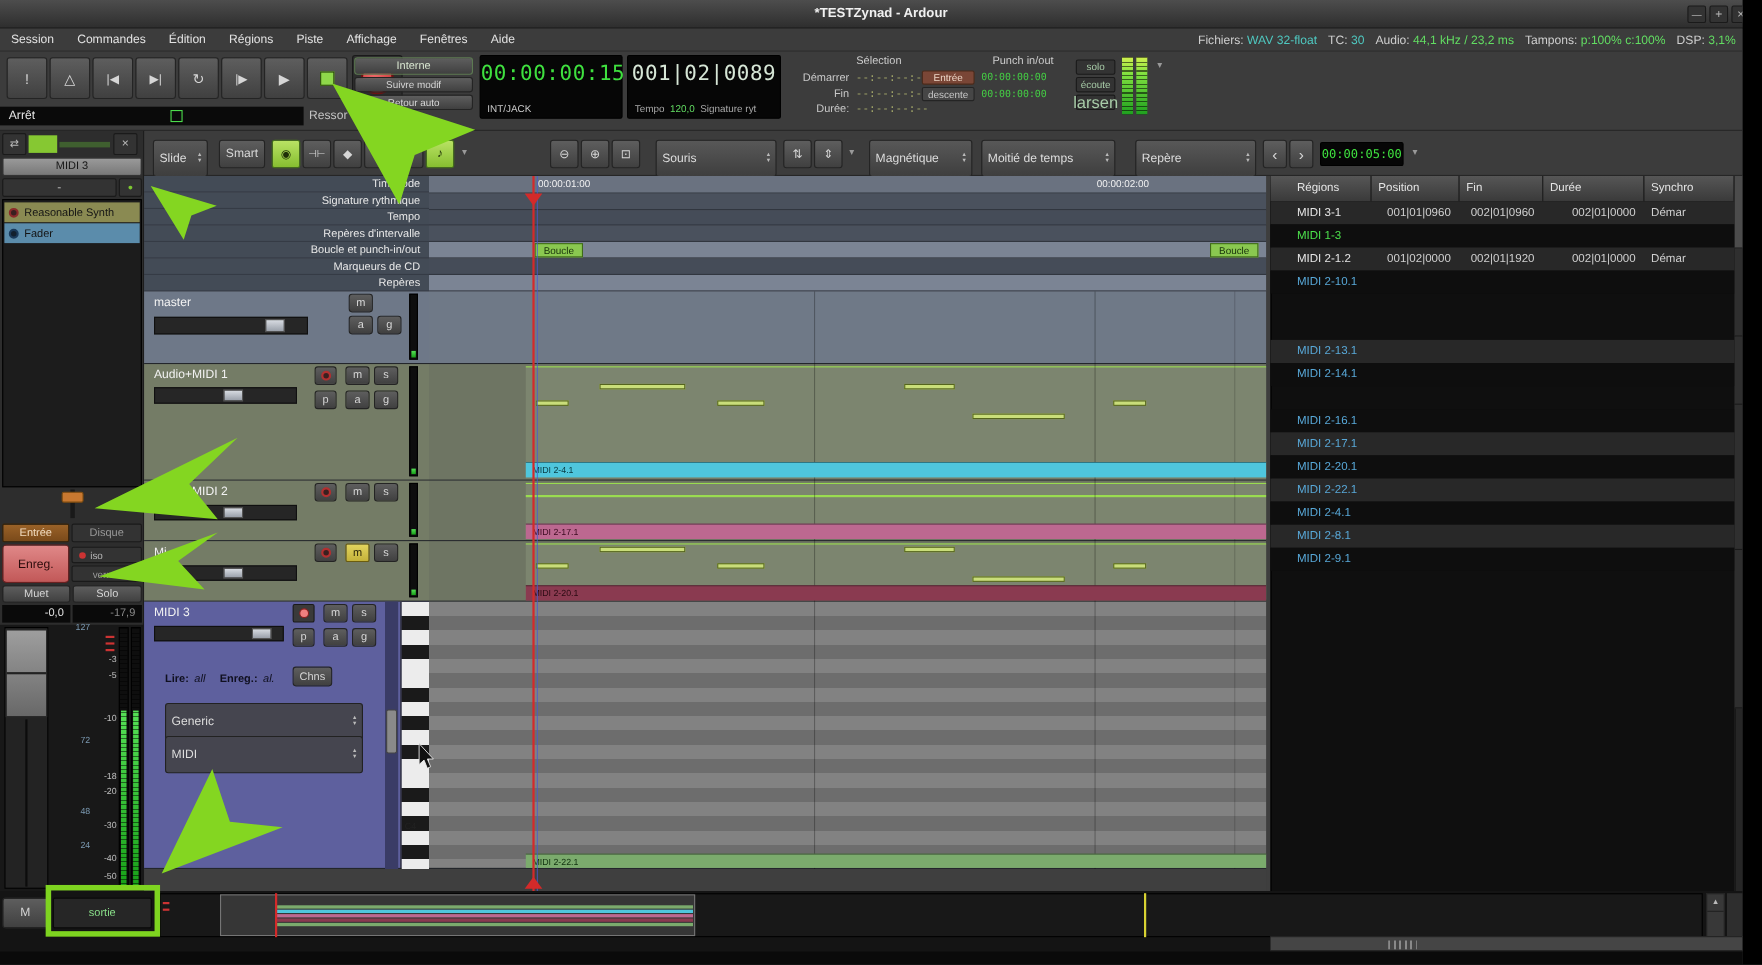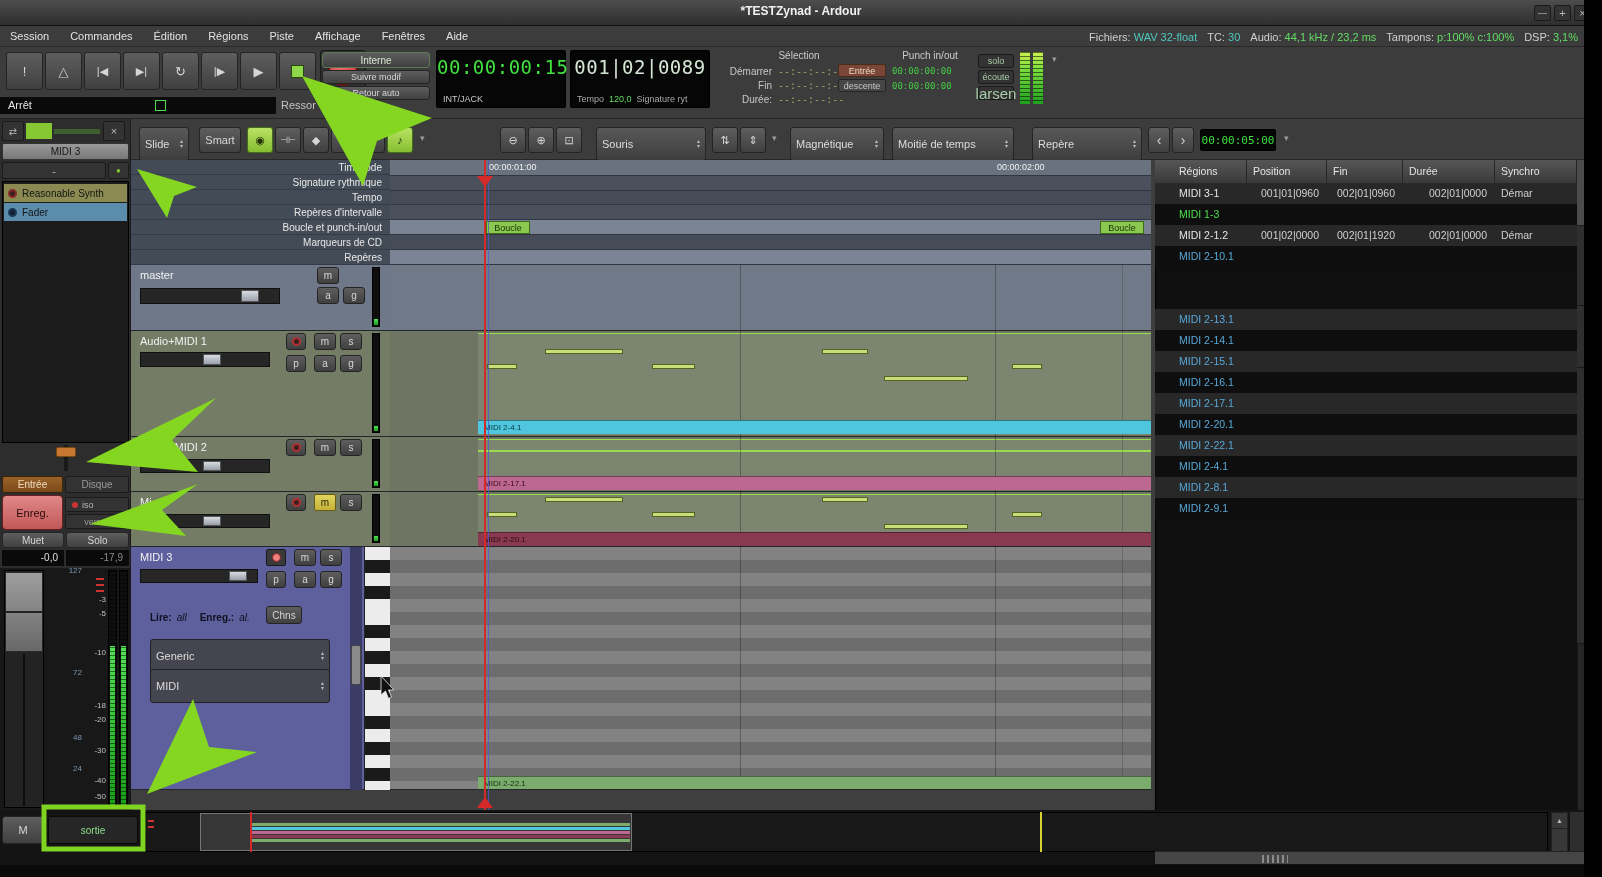--- a/index.html
+++ b/index.html
@@ -451,27 +451,20 @@
       <div></div>
       <div></div>
     </div>
   <div class="rrow" style="top:330px;background:#0e0e0e">
       <div class="cb">MIDI 2-14.1</div>
       <div></div>
       <div></div>
       <div></div>
       <div></div>
     </div>
-  <div class="rrow" style="top:351px;background:#282828">
-      <div class="cb">MIDI 2-15.1</div>
-      <div></div>
-      <div></div>
-      <div></div>
-      <div></div>
-    </div>
   <div class="rrow" style="top:372px;background:#0e0e0e">
       <div class="cb">MIDI 2-16.1</div>
       <div></div>
       <div></div>
       <div></div>
       <div></div>
     </div>
   <div class="rrow" style="top:393px;background:#282828">
       <div class="cb">MIDI 2-17.1</div>
       <div></div>

